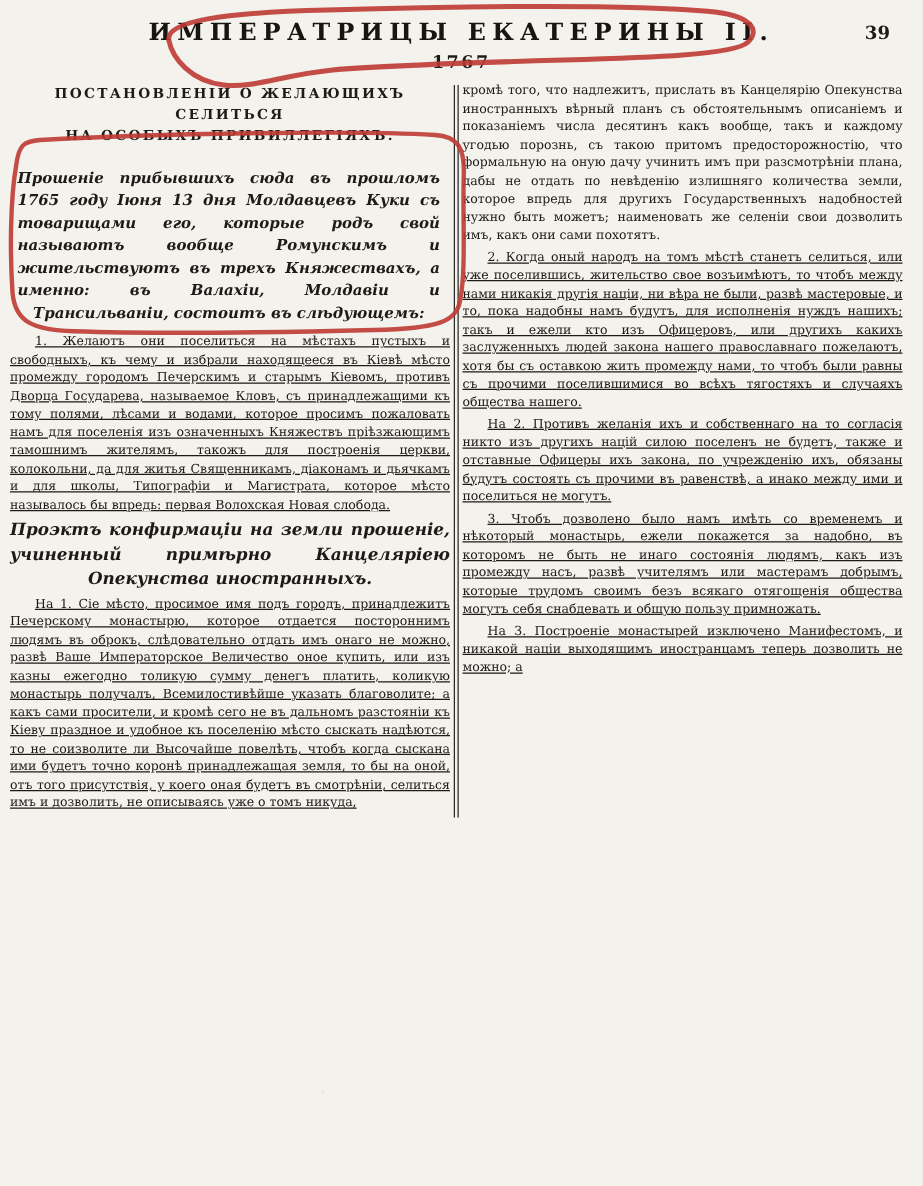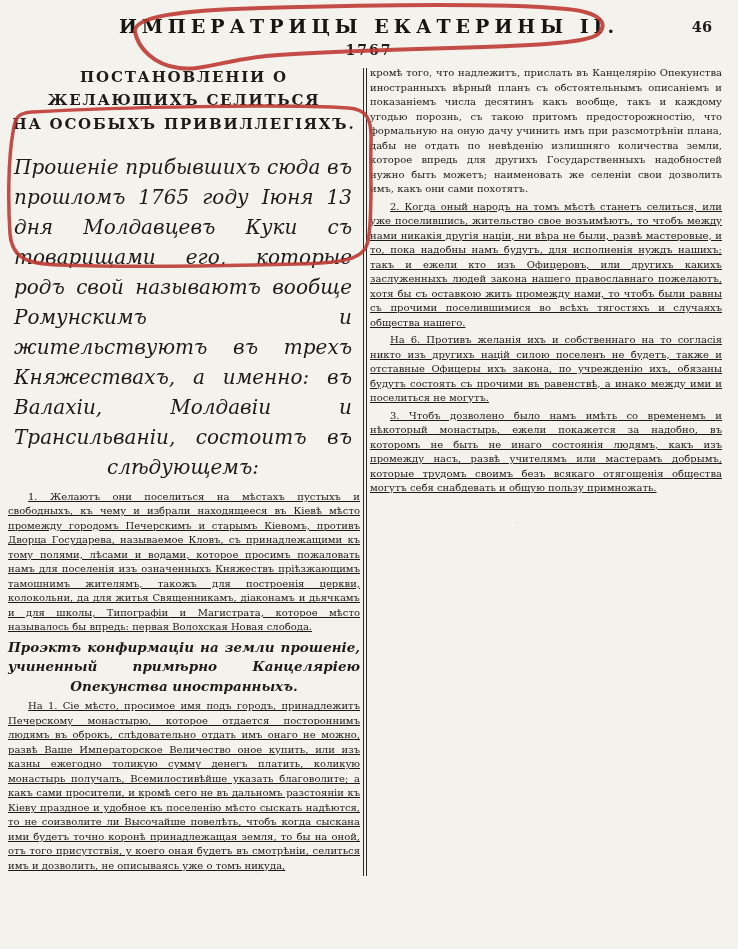--- a/index.html
+++ b/index.html
@@ -55,37 +55,37 @@
   }
   .col { width: 352px; }
   .divider {
     width: 4px;
     border-left: 1.5px solid #2b2a26;
     border-right: 1.5px solid #2b2a26;
     margin: 2px 3px 0 3px;
   }
   .col-heading {
     font-weight: bold;
-    font-size: 15px;
+    font-size: 11px;
     letter-spacing: 1.8px;
     text-align: center;
     line-height: 1.55;
     margin-bottom: 4px;
   }
   .body {
     font-size: 10px;
     line-height: 1.45;
     text-align: justify;
     margin-bottom: 3px;
   }
   .indent { text-indent: 20px; text-decoration: underline; }
   .petition {
     font-style: italic;
-    font-weight: normal;
-    font-size: 20px;
+    font-weight: bold;
+    font-size: 12px;
     line-height: 1.5;
     text-align: justify;
     text-align-last: center;
     padding: 4px 8px 4px 6px;
     margin-bottom: 4px;
     margin-top: 12px;
   }
   .proj-heading {
     font-style: italic;
     font-weight: bold;
@@ -117,39 +117,40 @@
              C 365,257 351,263 299,264
              C 219,266 119,267 59,265
              C 27,264 12,258 10,234
              C 8,204 8,160 13,132
              C 15,116 19,113 32,112 Z" fill="none" stroke-width="3.5" stroke-linecap="round" stroke-linejoin="round" opacity="0.9" stroke="#bf3a33"></path>
   </svg>
 
   <div class="header">
     <div class="title">ИМПЕРАТРИЦЫ ЕКАТЕРИНЫ II.</div>
     <div class="year">1767</div>
-    <div class="page-number">46</div>
+    <div class="page-number">39</div>
   </div>
 
   <div class="columns">
 
     <div class="col">
       <div class="col-heading">
         <div>ПОСТАНОВЛЕНІИ О ЖЕЛАЮЩИХЪ СЕЛИТЬСЯ</div>
         <div>НА ОСОБЫХЪ ПРИВИЛЛЕГІЯХЪ.</div>
       </div>
       <p class="petition">Прошеніе прибывшихъ сюда въ прошломъ 1765 году Іюня 13 дня Молдавцевъ Куки съ товарищами его, которые родъ свой называютъ вообще Ромунскимъ и жительствуютъ въ трехъ Княжествахъ, а именно: въ Валахіи, Молдавіи и Трансильваніи, состоитъ въ слѣдующемъ:</p>
       <p class="body indent">1. Желаютъ они поселиться на мѣстахъ пустыхъ и свободныхъ, къ чему и избрали находящееся въ Кіевѣ мѣсто промежду городомъ Печерскимъ и старымъ Кіевомъ, противъ Дворца Государева, называемое Кловъ, съ принадлежащими къ тому полями, лѣсами и водами, которое просимъ пожаловать намъ для поселенія изъ означенныхъ Княжествъ пріѣзжающимъ тамошнимъ жителямъ, такожъ для построенія церкви, колокольни, да для житья Священникамъ, діаконамъ и дьячкамъ и для школы, Типографіи и Магистрата, которое мѣсто называлось бы впредь: первая Волохская Новая слобода.</p>
       <p class="proj-heading">Проэктъ конфирмаціи на земли прошеніе, учиненный примѣрно Канцеляріею Опекунства иностранныхъ.</p>
       <p class="body indent">На 1. Сіе мѣсто, просимое имя подъ городъ, принадлежитъ Печерскому монастырю, которое отдается постороннимъ людямъ въ оброкъ, слѣдовательно отдать имъ онаго не можно, развѣ Ваше Императорское Величество оное купить, или изъ казны ежегодно толикую сумму денегъ платить, коликую монастырь получалъ, Всемилостивѣйше указать благоволите; а какъ сами просители, и кромѣ сего не въ дальномъ разстояніи къ Кіеву праздное и удобное къ поселенію мѣсто сыскать надѣются, то не соизволите ли Высочайше повелѣть, чтобъ когда сыскана ими будетъ точно коронѣ принадлежащая земля, то бы на оной, отъ того присутствія, у коего оная будетъ въ смотрѣніи, селиться имъ и дозволить, не описываясь уже о томъ никуда,</p>
     </div>
 
     <div class="divider"></div>
 
     <div class="col">
       <p class="body">кромѣ того, что надлежитъ, прислать въ Канцелярію Опекунства иностранныхъ вѣрный планъ съ обстоятельнымъ описаніемъ и показаніемъ числа десятинъ какъ вообще, такъ и каждому угодью порознь, съ такою притомъ предосторожностію, что формальную на оную дачу учинить имъ при разсмотрѣніи плана, дабы не отдать по невѣденію излишняго количества земли, которое впредь для другихъ Государственныхъ надобностей нужно быть можетъ; наименовать же селеніи свои дозволить имъ, какъ они сами похотятъ.</p>
       <p class="body indent">2. Когда оный народъ на томъ мѣстѣ станетъ селиться, или уже поселившись, жительство свое возъимѣютъ, то чтобъ между нами никакія другія націи, ни вѣра не были, развѣ мастеровые, и то, пока надобны намъ будутъ, для исполненія нуждъ нашихъ; такъ и ежели кто изъ Офицеровъ, или другихъ какихъ заслуженныхъ людей закона нашего православнаго пожелаютъ, хотя бы съ оставкою жить промежду нами, то чтобъ были равны съ прочими поселившимися во всѣхъ тягостяхъ и случаяхъ общества нашего.</p>
-      <p class="body indent">На 6. Противъ желанія ихъ и собственнаго на то согласія никто изъ другихъ націй силою поселенъ не будетъ, также и отставные Офицеры ихъ закона, по учрежденію ихъ, обязаны будутъ состоять съ прочими въ равенствѣ, а инако между ими и поселиться не могутъ.</p>
+      <p class="body indent">На 2. Противъ желанія ихъ и собственнаго на то согласія никто изъ другихъ націй силою поселенъ не будетъ, также и отставные Офицеры ихъ закона, по учрежденію ихъ, обязаны будутъ состоять съ прочими въ равенствѣ, а инако между ими и поселиться не могутъ.</p>
       <p class="body indent">3. Чтобъ дозволено было намъ имѣть со временемъ и нѣкоторый монастырь, ежели покажется за надобно, въ которомъ не быть не инаго состоянія людямъ, какъ изъ промежду насъ, развѣ учителямъ или мастерамъ добрымъ, которые трудомъ своимъ безъ всякаго отягощенія общества могутъ себя снабдевать и общую пользу примножать.</p>
+      <p class="body indent">На 3. Построеніе монастырей изключено Манифестомъ, и никакой націи выходящимъ иностранцамъ теперь дозволить не можно; а</p>
     </div>
 
   </div>
 </div>
 
 </body></html>

